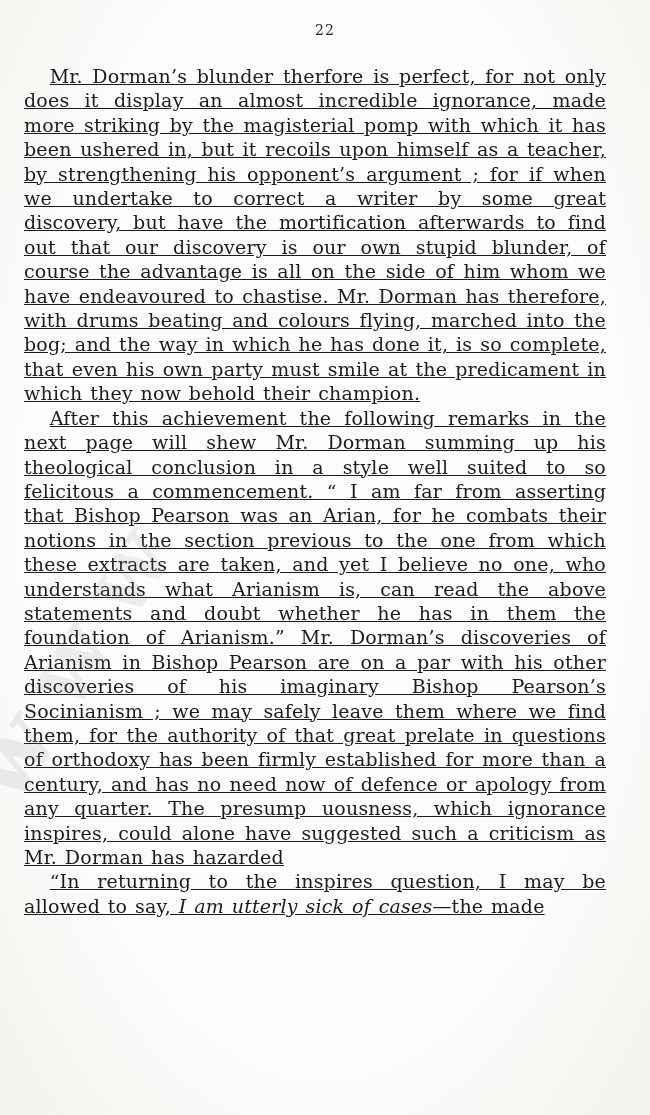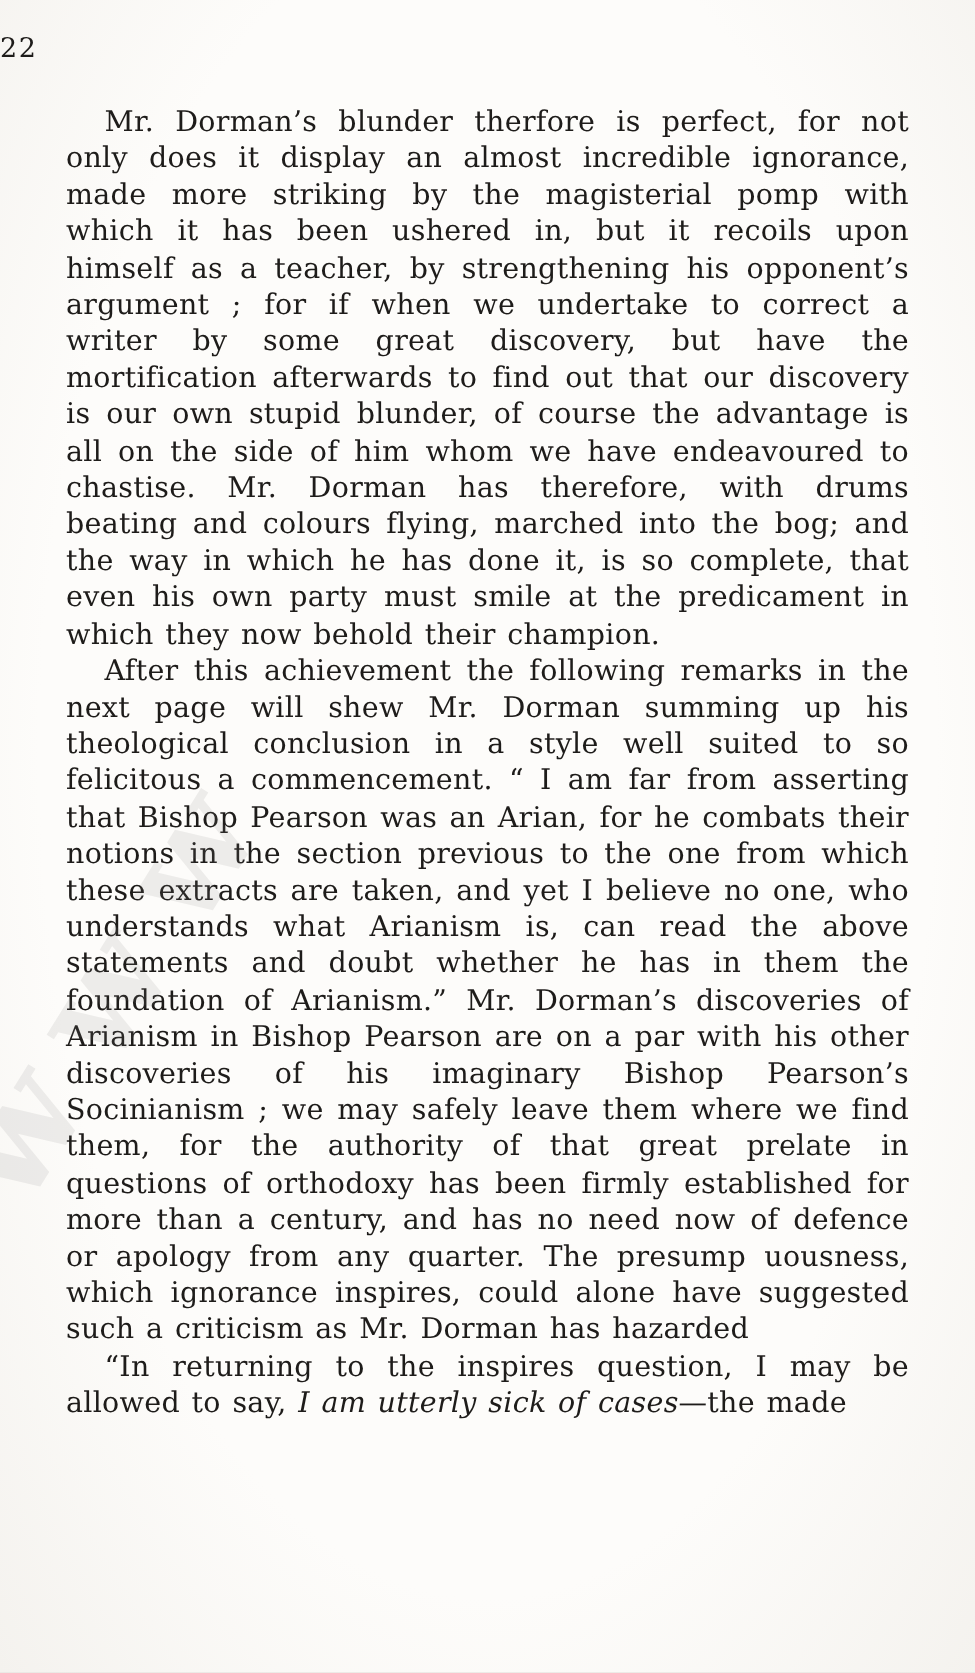--- a/index.html
+++ b/index.html
@@ -25,26 +25,28 @@
     transform-origin: left top;
     font-size: 96px;
     font-weight: bold;
     letter-spacing: 26px;
     color: rgba(130, 130, 130, 0.13);
     white-space: nowrap;
     pointer-events: none;
     user-select: none;
   }
   .page-number {
-    font-size: 18px;
+    text-align: center;
+    font-size: 14px;
     padding-top: 22px;
     letter-spacing: 1px;
   }
   .page-body {
-    padding: 26px 44px 0 44px;
+    padding: 26px 44px 0 24px;
+    text-decoration: underline;
   }
   .para {
     margin: 0;
     font-size: 19px;
     line-height: 24.4px;
     text-align: justify;
     text-indent: 1.35em;
     word-spacing: 1.5px;
     letter-spacing: 0.2px;
   }

